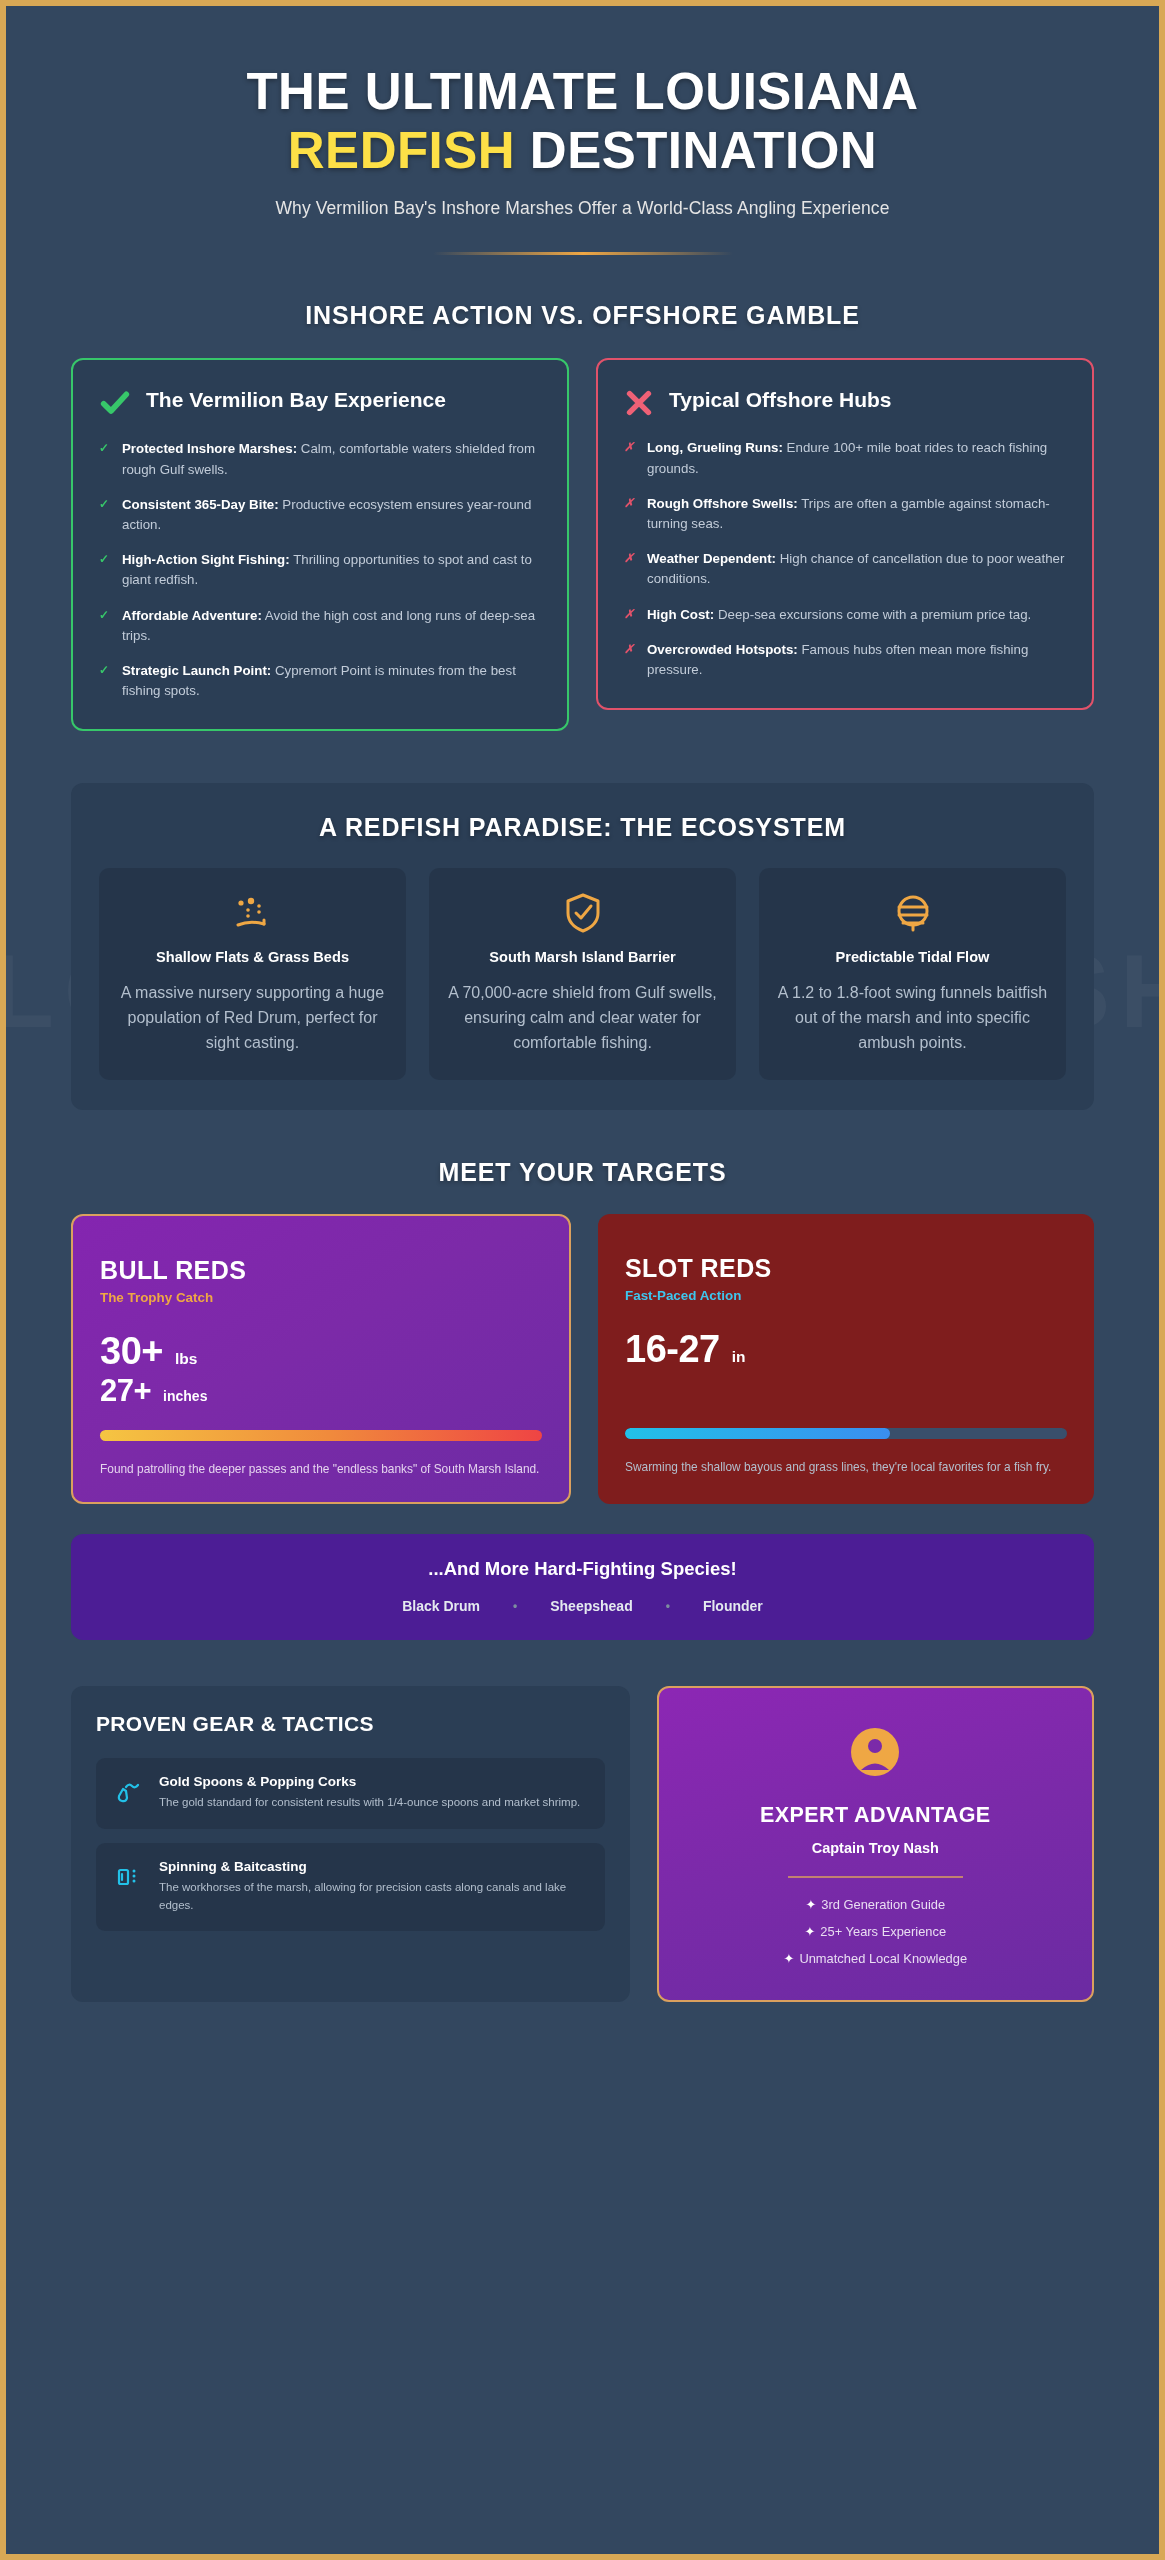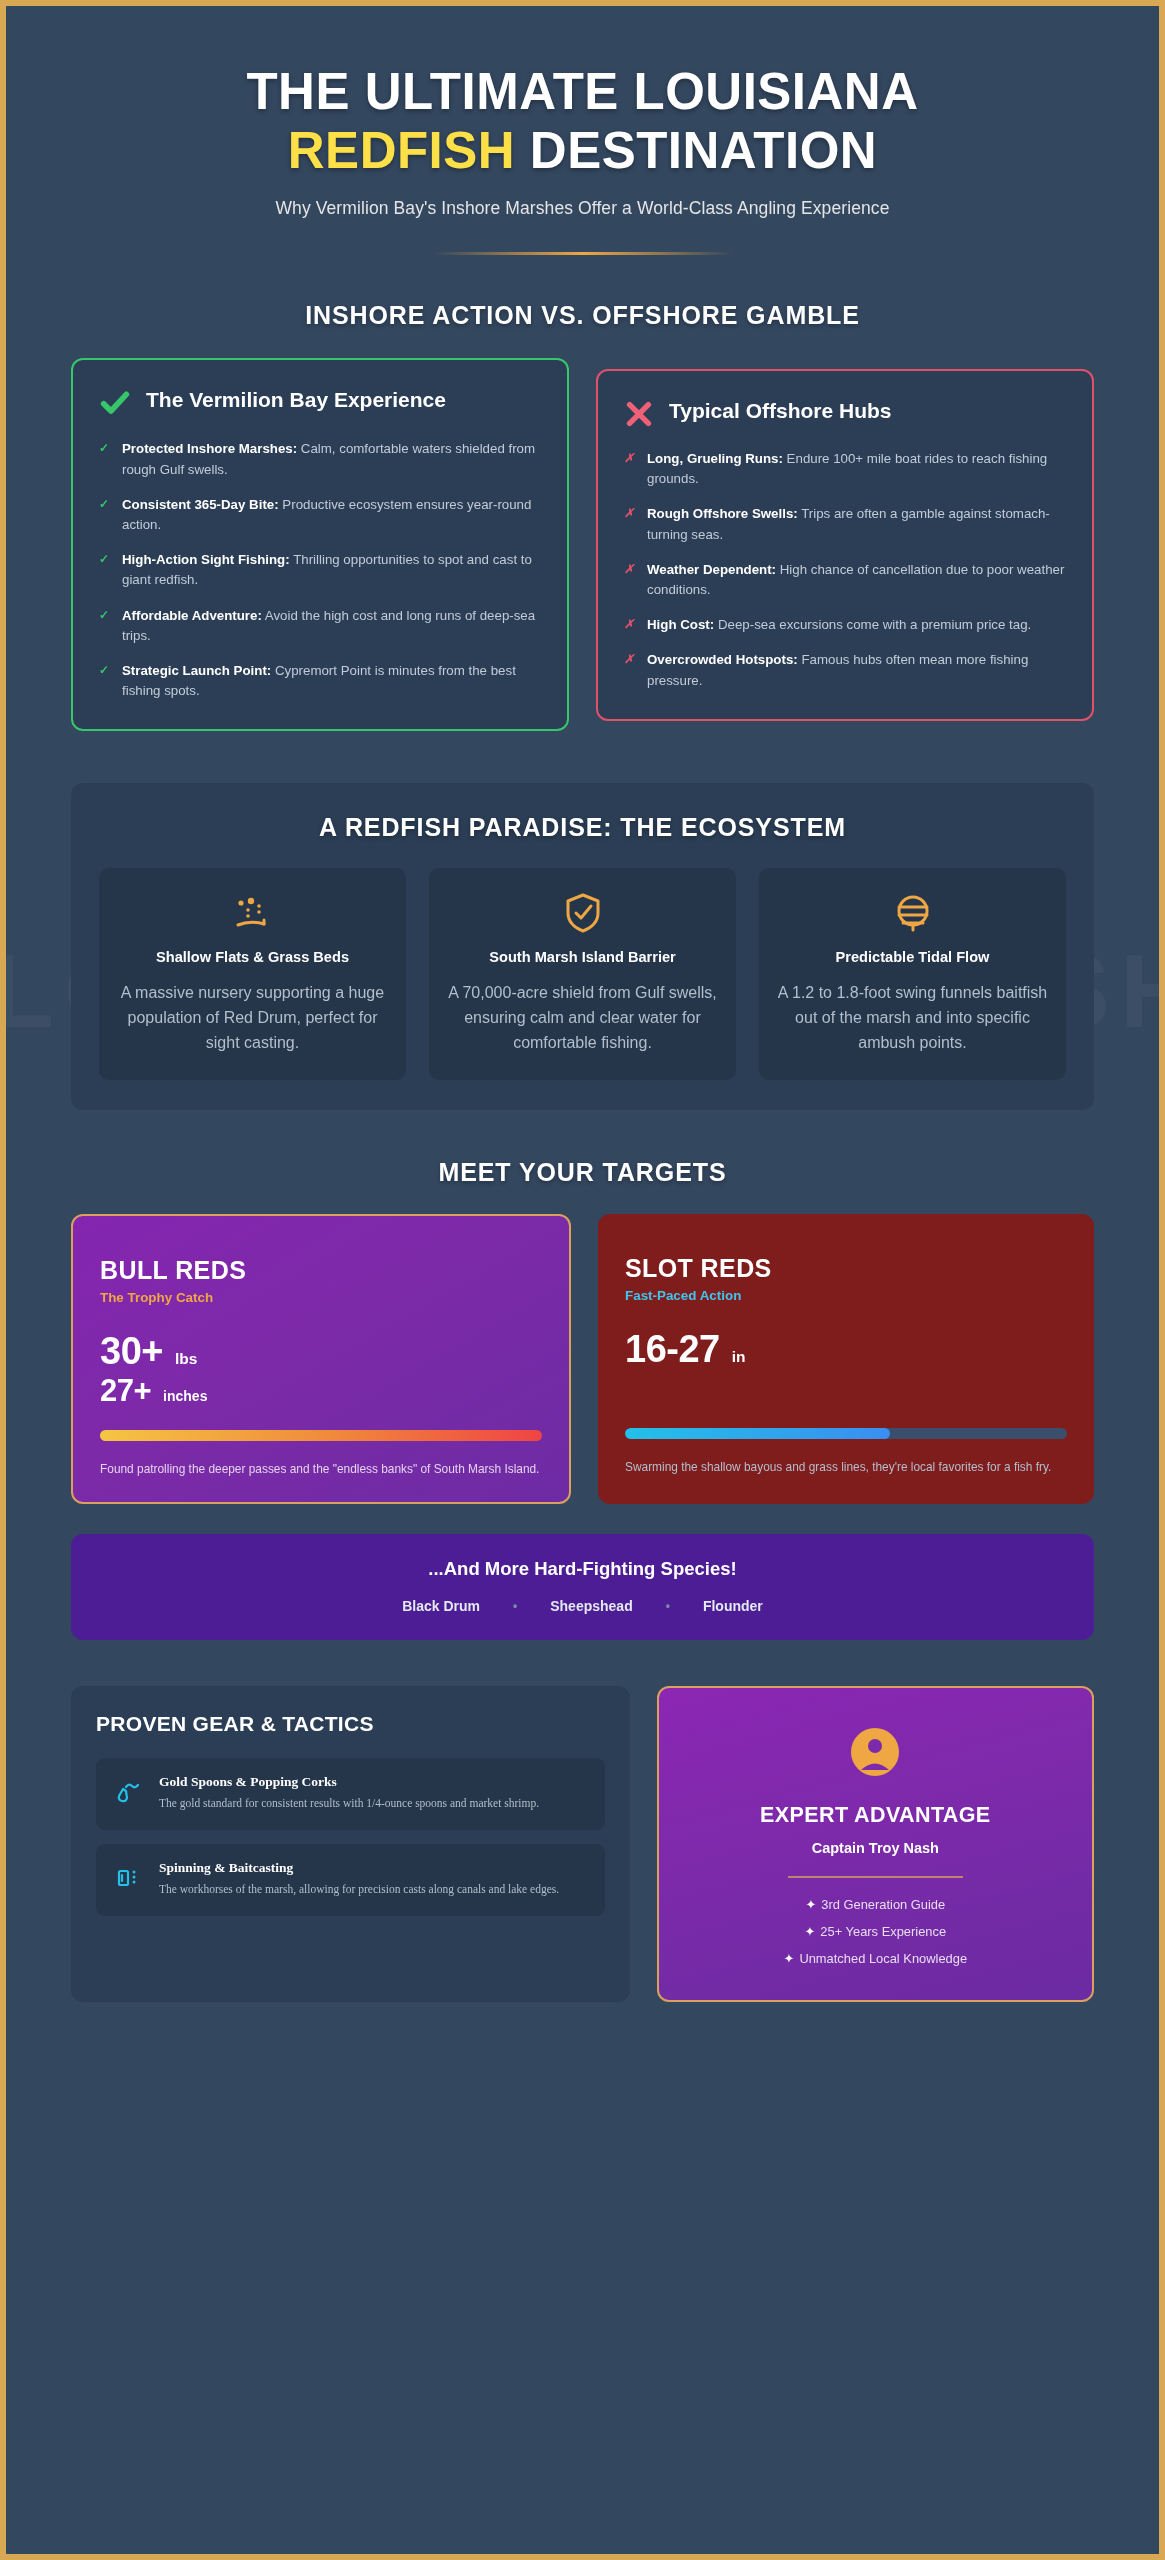--- a/index.html
+++ b/index.html
@@ -59,21 +59,21 @@
     letter-spacing: .9px;
     text-shadow: 0 2px 4px rgba(0,0,0,.3);
   }
 
   
   .compare-wrap { margin-top: 46px; }
   .compare {
     margin-top: 28px;
     display: flex;
     gap: 27px;
-    align-items: center;
+    align-items: flex-start;
   }
   .cmp-card {
     flex: 1;
     background: #2b3e55;
     border-radius: 12px;
     padding: 25px 26px 28px;
   }
   .cmp-card.good { border: 2px solid #37c76a; }
   .cmp-card.bad  { border: 2px solid #e1526a; }
 
@@ -242,21 +242,20 @@
     margin-bottom: 22px;
   }
   .gear-item {
     display: flex;
     gap: 16px;
     align-items: flex-start;
     background: rgba(34,48,67,.62);
     border-radius: 9px;
     padding: 16px 17px 17px;
     margin-bottom: 14px;
-    font-family: Liberation Serif, serif;
   }
   .gear-item:last-child { margin-bottom: 0; }
   .gear-icon { flex: 0 0 30px; width: 30px; height: 30px; margin-top: 3px; }
   .gear-item h5 { font-size: 13.5px; font-weight: bold; color: #fff; margin-bottom: 5px; }
   .gear-item p { font-size: 11.5px; line-height: 1.55; color: #b3bfcd; }
 
   .expert-card {
     flex: 1;
     background: linear-gradient(165deg, #8c27b4 0%, #7b2aa9 48%, #6b2ba2 100%);
     border: 2px solid #dba05e;

